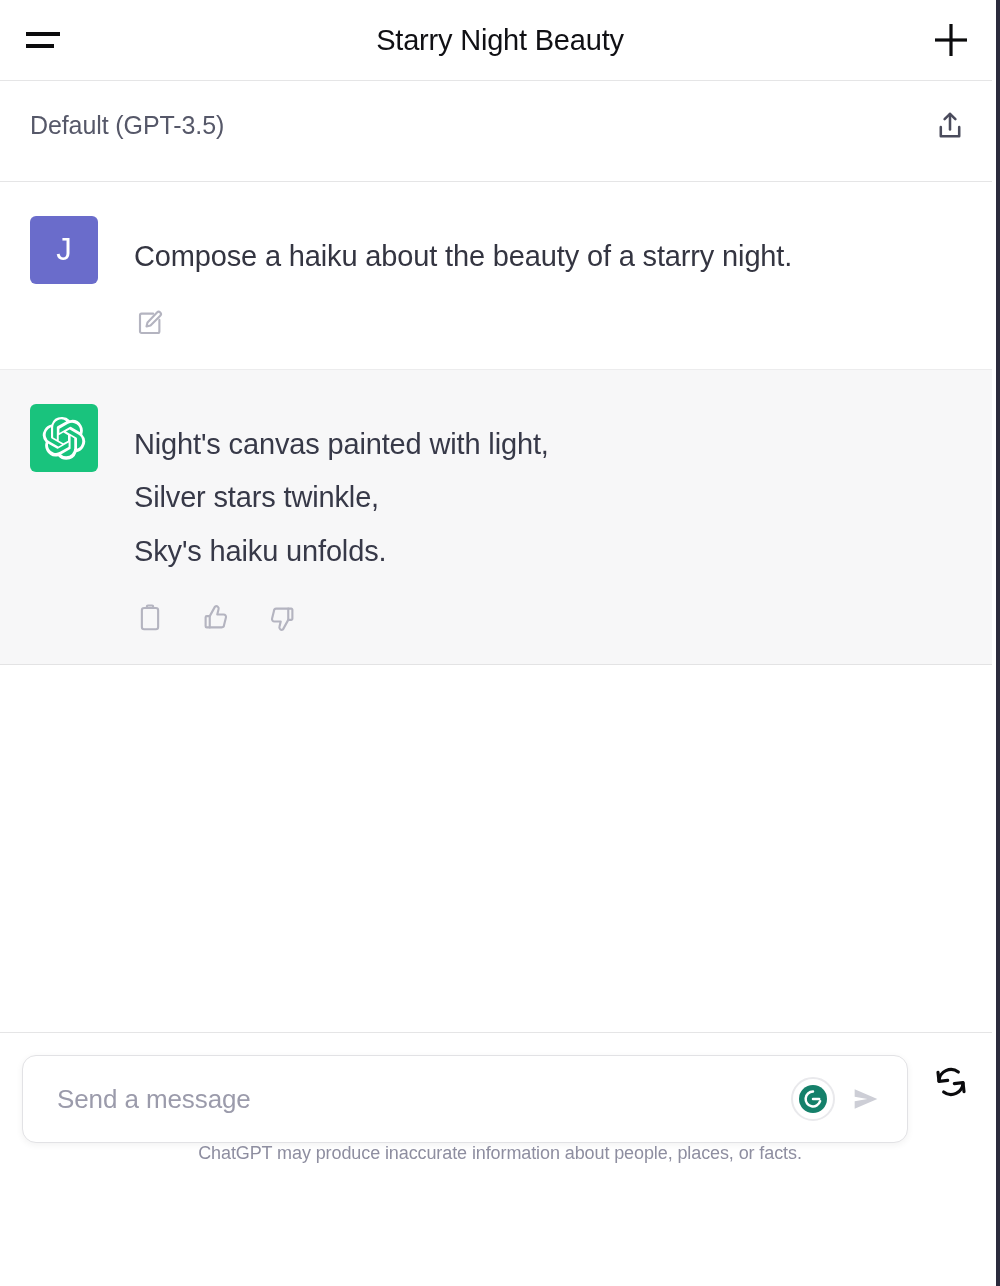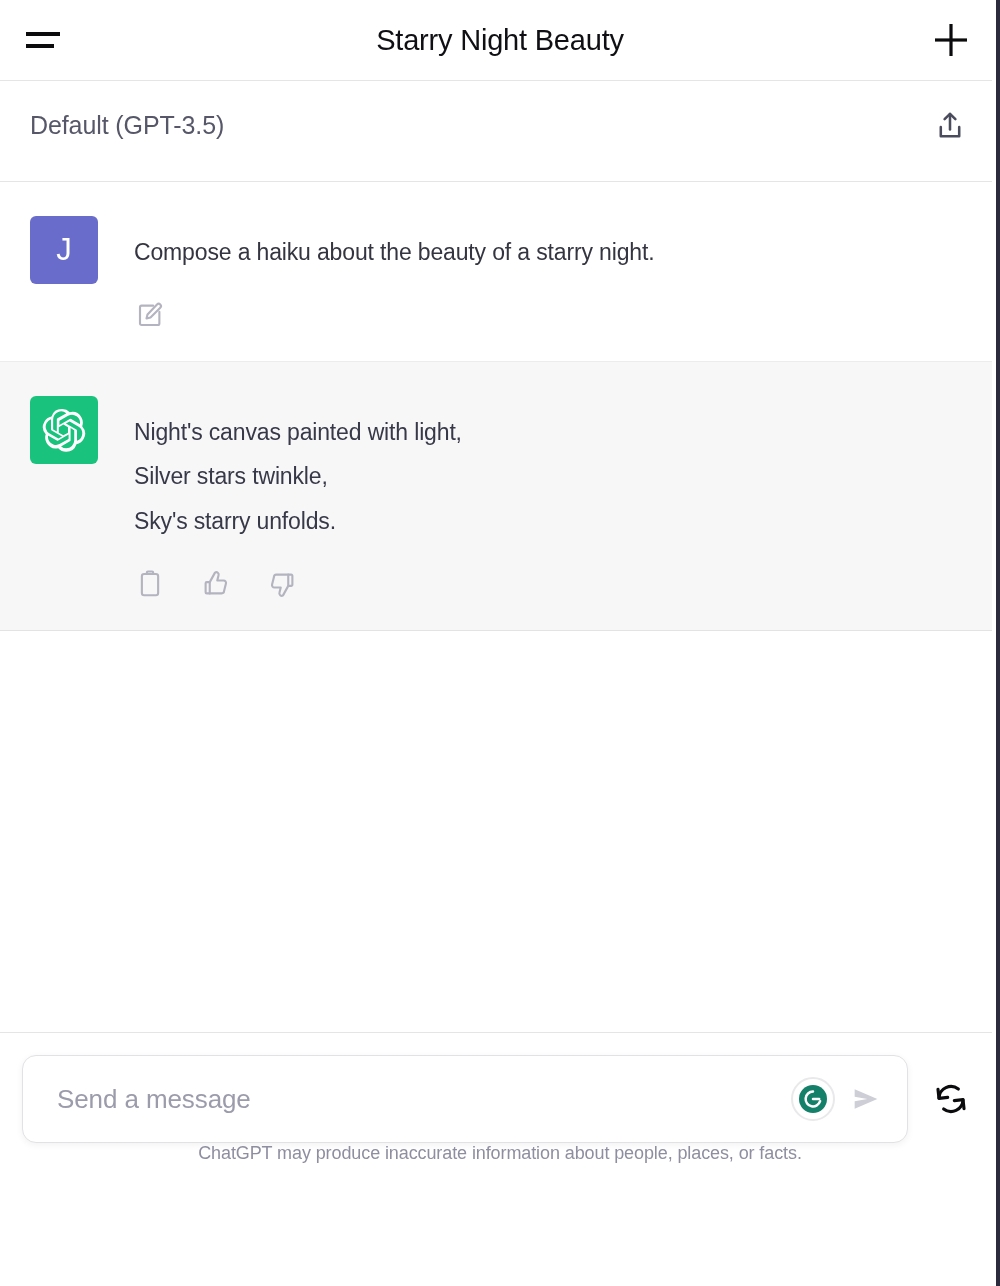--- a/index.html
+++ b/index.html
@@ -173,21 +173,21 @@
   .avatar.assistant {
     background: #19c37d;
   }
 
   .msg-body {
     flex: 1;
     padding-top: 20px;
   }
 
   .msg-text {
-    font-size: 23px;
+    font-size: 29px;
     line-height: 1.42;
     color: #343541;
     letter-spacing: -0.15px;
   }
   .msg-text.assistant-line {
     margin-bottom: 12px;
     color: #373948;
   }
   .msg-text.assistant-line:last-of-type { margin-bottom: 0; }
 
@@ -214,21 +214,21 @@
   
   .composer-wrap {
     border-top: 1px solid #e5e5e6;
     background: #ffffff;
     padding: 22px 22px 0 22px;
     position: relative;
     min-height: 136px;
   }
   .composer-row {
     display: flex;
-    align-items: center;
+    align-items: flex-start;
     gap: 16px;
   }
   .composer {
     flex: 1;
     height: 88px;
     border: 1px solid #e2e2e5;
     border-radius: 14px;
     background: #ffffff;
     box-shadow: 0 2px 7px rgba(0,0,0,0.055);
     display: flex;
@@ -344,21 +344,21 @@
 
     <div class="msg assistant">
       <div class="avatar assistant">
         <svg width="44" height="44" viewBox="0 0 41 41" fill="none">
           <path d="M37.53 16.81a9.9 9.9 0 0 0-.85-8.13 10.02 10.02 0 0 0-10.79-4.8A9.9 9.9 0 0 0 18.4.99a10.02 10.02 0 0 0-9.55 6.94 9.9 9.9 0 0 0-6.62 4.8 10.02 10.02 0 0 0 1.23 11.74 9.9 9.9 0 0 0 .85 8.13 10.02 10.02 0 0 0 10.8 4.8 9.9 9.9 0 0 0 7.48 3.33 10.02 10.02 0 0 0 9.55-6.94 9.9 9.9 0 0 0 6.62-4.8 10.02 10.02 0 0 0-1.23-11.73zM22.6 37.5a7.43 7.43 0 0 1-4.77-1.72l.24-.13 7.92-4.58c.4-.23.65-.66.65-1.12v-11.2l3.35 1.94c.04.02.06.05.06.09v9.25a7.46 7.46 0 0 1-7.45 7.47zM6.56 30.67a7.43 7.43 0 0 1-.89-5l.24.14 7.92 4.58c.4.23.88.23 1.28 0l9.67-5.59v3.87a.12.12 0 0 1-.05.1l-8.01 4.63a7.46 7.46 0 0 1-10.16-2.73zM4.48 13.64a7.43 7.43 0 0 1 3.89-3.27v9.42c0 .46.25.88.65 1.11l9.66 5.58-3.35 1.94a.12.12 0 0 1-.12.01L7.12 23.8a7.46 7.46 0 0 1-2.73-10.16zm27.5 6.4-9.67-5.6 3.35-1.93a.12.12 0 0 1 .12-.01l8.01 4.63a7.46 7.46 0 0 1-1.15 13.45v-9.42c0-.46-.24-.89-.65-1.12zm3.34-5.02-.24-.15-7.91-4.6a1.29 1.29 0 0 0-1.3 0l-9.66 5.58v-3.87a.12.12 0 0 1 .05-.1l8.01-4.62a7.46 7.46 0 0 1 11.05 7.72zM13.8 21.9l-3.35-1.93a.12.12 0 0 1-.06-.1v-9.24a7.46 7.46 0 0 1 12.23-5.72l-.24.13-7.92 4.58c-.4.23-.65.65-.65 1.11l-.01 11.17zm1.82-3.92 4.31-2.49 4.31 2.49v4.97l-4.3 2.49-4.32-2.49v-4.97z" fill="#ffffff"></path>
         </svg>
       </div>
       <div class="msg-body">
         <div class="msg-text assistant-line">Night's canvas painted with light,</div>
         <div class="msg-text assistant-line">Silver stars twinkle,</div>
-        <div class="msg-text assistant-line">Sky's starry unfolds.</div>
+        <div class="msg-text assistant-line">Sky's haiku unfolds.</div>
 
         <div class="msg-actions">
           <button class="action-btn">
             <svg width="30" height="30" viewBox="0 0 24 24" fill="none" stroke="#b4b4c0" stroke-width="1.7" stroke-linecap="round" stroke-linejoin="round">
               <rect x="5.5" y="4" width="13" height="17" rx="1.8"></rect>
               <path d="M9.5 4 V2.8 A0.8 0.8 0 0 1 10.3 2 h3.4 a0.8 0.8 0 0 1 .8 .8 V4"></path>
             </svg>
           </button>
           <button class="action-btn">
             <svg width="30" height="30" viewBox="0 0 24 24" fill="none" stroke="#b4b4c0" stroke-width="1.7" stroke-linecap="round" stroke-linejoin="round">

